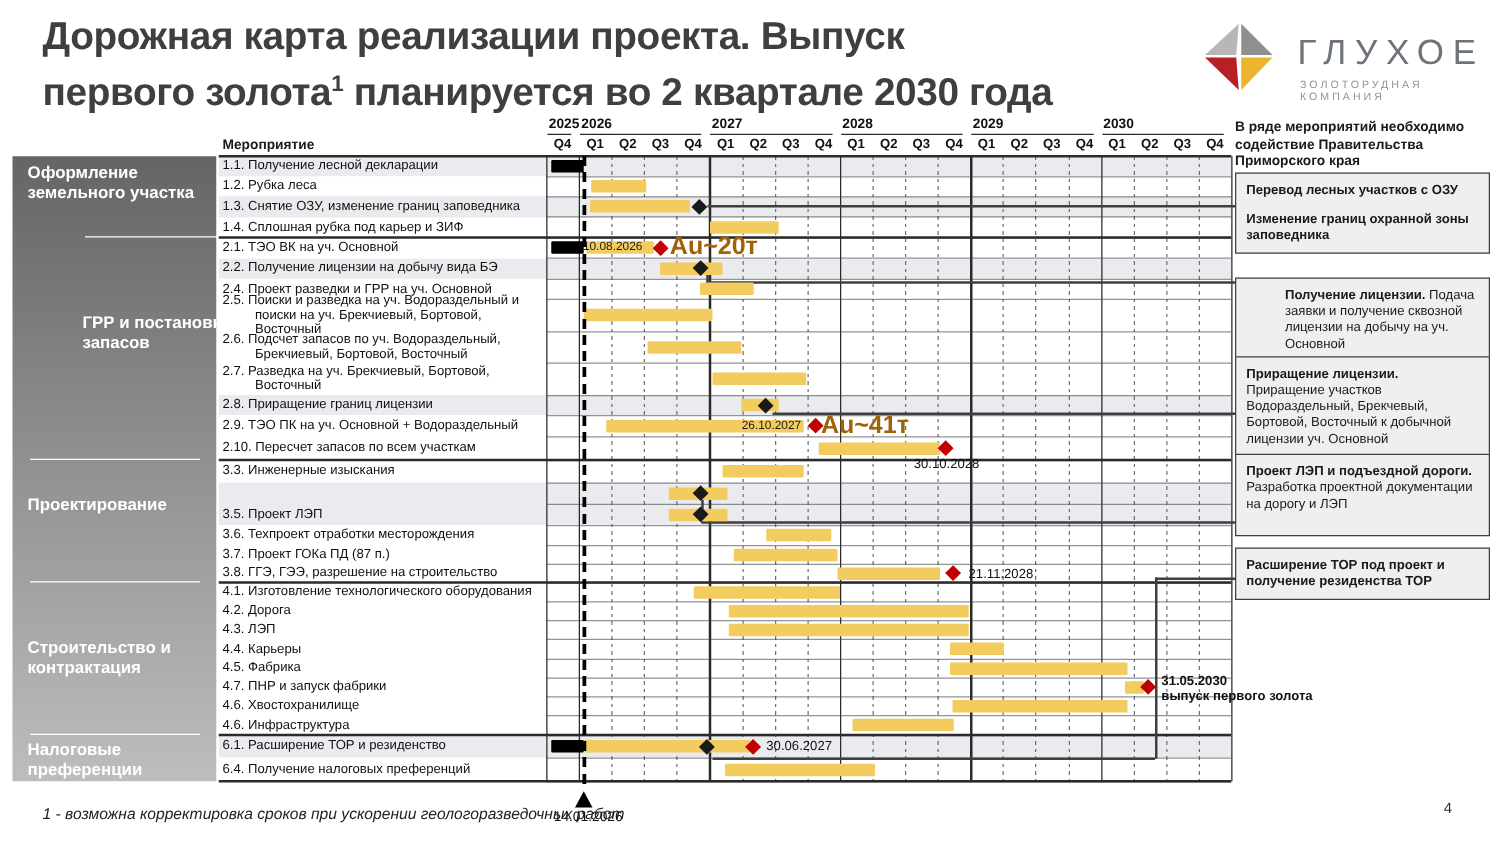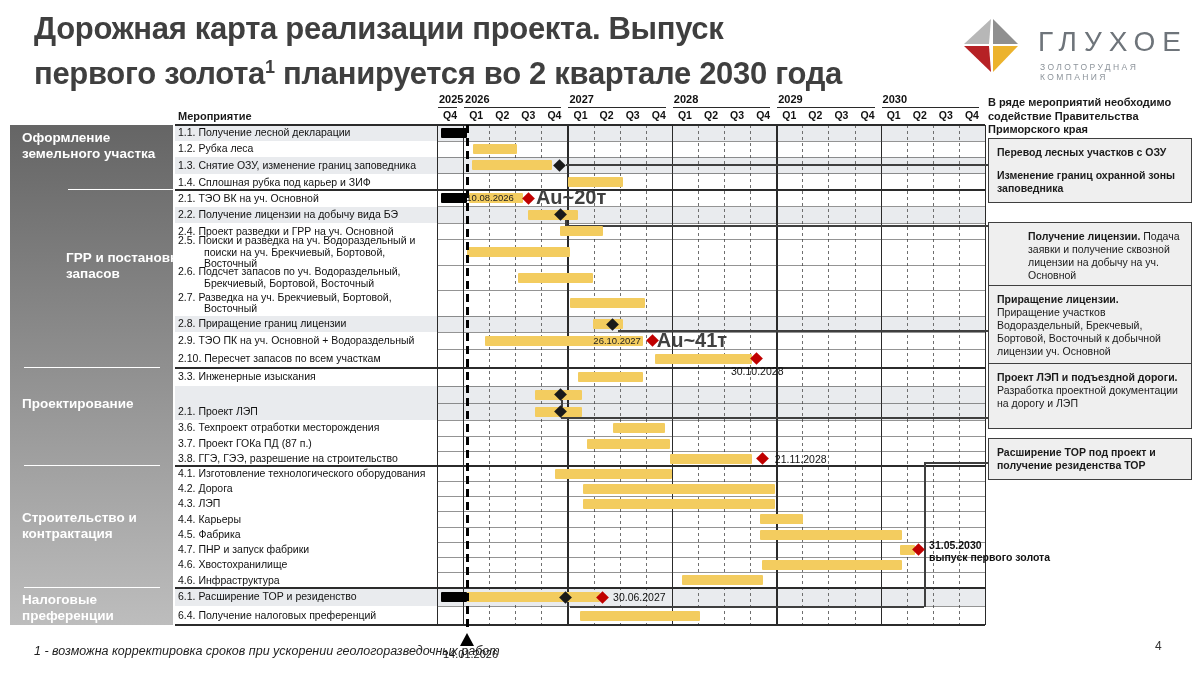--- a/index.html
+++ b/index.html
@@ -16,21 +16,21 @@
   .sb-div{position:absolute;left:14px;top:-1px;width:136px;height:0;border-top:1.6px solid #fff;}
   .sb-lbl{color:#fff;font-weight:bold;font-size:13.5px;line-height:16px;padding-left:12px;padding-right:6px;}
   #gantt{left:0;top:0;width:1200px;height:673px;}
   .bar{position:absolute;height:10px;border-radius:1px;}
   .dm{position:absolute;width:9px;height:9px;transform:rotate(45deg);}
   .tlabel{position:absolute;font-size:10.5px;line-height:11.5px;display:flex;align-items:center;color:#111;}
   .tlabel>div{padding-left:26px;text-indent:-26px;}
   .qlab{position:absolute;font-size:10.5px;font-weight:bold;text-align:center;color:#111;}
   .ylab{position:absolute;font-size:11px;font-weight:bold;color:#111;white-space:nowrap;}
   .datelab{position:absolute;font-size:10.5px;white-space:nowrap;color:#111;}
-  .biglab{position:absolute;font-size:20px;font-weight:bold;white-space:nowrap;color:#404040;}
+  .biglab{position:absolute;font-size:20px;font-weight:bold;white-space:nowrap;color:#a16207;}
   .onbar{position:absolute;font-size:9.5px;white-space:nowrap;color:#1c1c1c;}
   #colhdr{left:178px;top:110px;font-size:11px;font-weight:bold;}
   #callout-heading{left:988px;top:96px;width:202px;font-size:11px;font-weight:bold;line-height:13.5px;}
   .cbox{position:absolute;left:988px;width:204px;box-sizing:border-box;background:#efefef;border:1.6px solid #3f3f3f;padding:7px 8px;font-size:10.5px;line-height:13px;}
   .cbox b{font-weight:bold;}
   .cbox p{margin:0 0 10px 0;}
   .cbox p:last-child{margin:0;}
   #footnote{left:34px;top:644px;font-size:12.5px;font-style:italic;color:#222;}
   #pagenum{left:1155px;top:639px;font-size:12px;color:#333;}
   #startlab{left:443px;top:648px;font-size:11px;color:#111;}
@@ -214,21 +214,21 @@
       <div class="tlabel" style="left: 178px; top: 332px; width: 252px; height: 17px; z-index: 4;">
         <div>2.9. ТЭО ПК на уч. Основной + Водораздельный</div>
       </div>
       <div class="tlabel" style="left: 178px; top: 349px; width: 252px; height: 19px; z-index: 4;">
         <div>2.10. Пересчет запасов по всем участкам</div>
       </div>
       <div class="tlabel" style="left: 178px; top: 368px; width: 252px; height: 18px; z-index: 4;">
         <div>3.3. Инженерные изыскания</div>
       </div>
       <div class="tlabel" style="left: 178px; top: 403px; width: 252px; height: 17px; z-index: 4;">
-        <div>2.1. Проект ЛЭП</div>
+        <div>3.5. Проект ЛЭП</div>
       </div>
       <div class="tlabel" style="left: 178px; top: 420px; width: 252px; height: 16px; z-index: 4;">
         <div>3.6. Техпроект отработки месторождения</div>
       </div>
       <div class="tlabel" style="left: 178px; top: 436px; width: 252px; height: 15px; z-index: 4;">
         <div>3.7. Проект ГОКа ПД (87 п.)</div>
       </div>
       <div class="tlabel" style="left: 178px; top: 451px; width: 252px; height: 15px; z-index: 4;">
         <div>3.8. ГГЭ, ГЭЭ, разрешение на строительство</div>
       </div>

